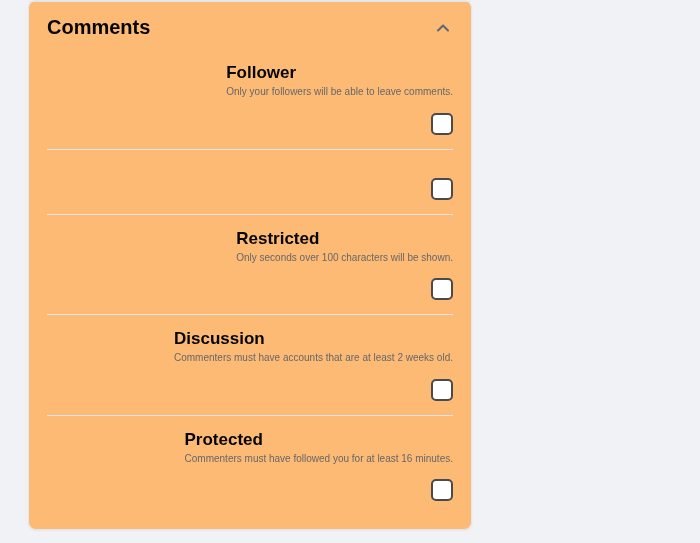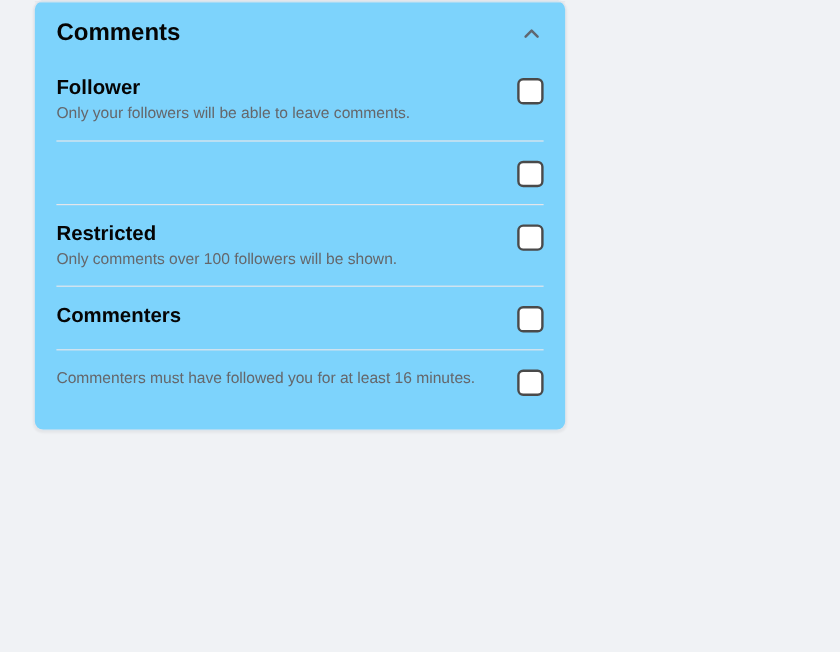--- a/index.html
+++ b/index.html
@@ -8,21 +8,21 @@
       box-sizing: border-box;
     }
     body {
       font-family: -apple-system, BlinkMacSystemFont, "Segoe UI", Helvetica, Arial, sans-serif;
       background: #f0f2f5;
       width: 700px;
       height: 543px;
       overflow: hidden;
     }
     .card {
-      background: #7dd3fc;
+      background: #fdba74;
       border: 1px solid #e4e6eb;
       border-radius: 8px;
       width: 444px;
       margin-left: 28px;
       margin-top: 0;
       box-shadow: 0 1px 2px rgba(0,0,0,0.05);
     }
     .section-header {
       display: flex;
       align-items: center;
@@ -38,40 +38,41 @@
     .chevron {
       color: #606770;
       display: flex;
       align-items: center;
     }
     .options-list {
       padding: 0 18px 14px 18px;
     }
     .option-row {
       display: flex;
-      align-items: flex-start;
+      align-items: flex-end;
       justify-content: space-between;
       padding: 14px 0 14px 0;
       border-bottom: 1px solid #e4e6eb;
       gap: 12px;
+      flex-direction: column;
     }
     .option-row:last-child {
       border-bottom: none;
     }
     .option-text {
       flex: 1;
     }
     .option-title {
       font-size: 17px;
       font-weight: 600;
       color: #050505;
       margin-bottom: 2px;
     }
     .option-desc {
-      font-size: 13px;
+      font-size: 10px;
       color: #65676b;
       line-height: 1.35;
     }
     .checkbox {
       width: 22px;
       height: 22px;
       border: 2px solid #4a4a4a;
       border-radius: 5px;
       flex-shrink: 0;
       margin-top: 2px;
@@ -104,33 +105,35 @@
 
     <div class="option-row">
       <div class="option-text">
       </div>
       <div class="checkbox"></div>
     </div>
 
     <div class="option-row">
       <div class="option-text">
         <div class="option-title">Restricted</div>
-        <div class="option-desc">Only comments over 100 followers will be shown.</div>
+        <div class="option-desc">Only seconds over 100 characters will be shown.</div>
       </div>
       <div class="checkbox"></div>
     </div>
 
     <div class="option-row">
       <div class="option-text">
-        <div class="option-title">Commenters</div>
+        <div class="option-title">Discussion</div>
+        <div class="option-desc">Commenters must have accounts that are at least 2 weeks old.</div>
       </div>
       <div class="checkbox"></div>
     </div>
 
     <div class="option-row">
       <div class="option-text">
+        <div class="option-title">Protected</div>
         <div class="option-desc">Commenters must have followed you for at least 16 minutes.</div>
       </div>
       <div class="checkbox"></div>
     </div>
 
   </div>
 </div>
 
 </body></html>

